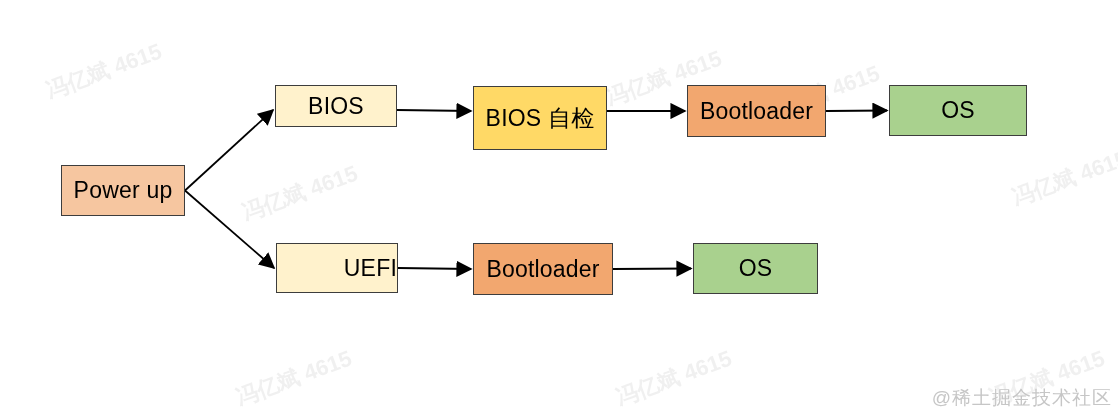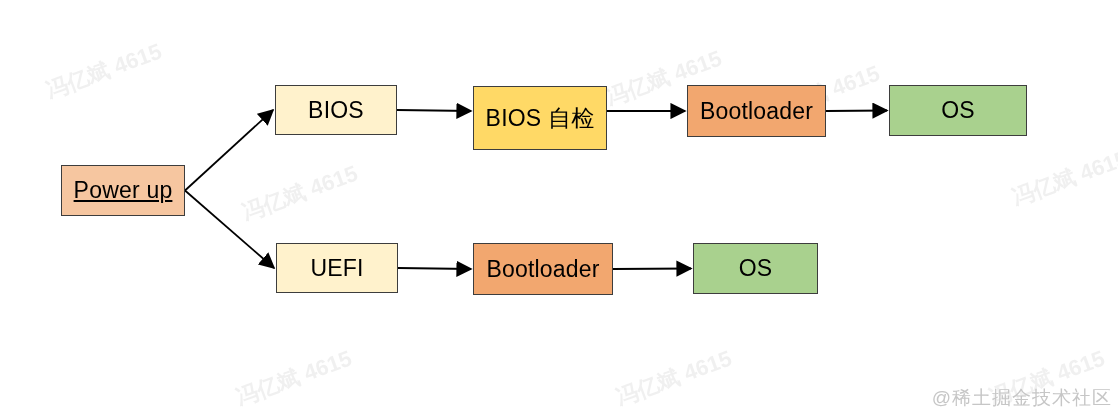--- a/index.html
+++ b/index.html
@@ -66,36 +66,36 @@
       <span class="wm" style="left: 238px; top: 200px;">冯亿斌 4615</span>
       <span class="wm" style="left: 602px; top: 85px;">冯亿斌 4615</span>
       <span class="wm" style="left: 760px; top: 100px;">冯亿斌 4615</span>
       <span class="wm" style="left: 1008px; top: 185px;">冯亿斌 4615</span>
       <span class="wm" style="left: 232px; top: 385px;">冯亿斌 4615</span>
       <span class="wm" style="left: 612px; top: 385px;">冯亿斌 4615</span>
       <span class="wm" style="left: 985px; top: 385px;">冯亿斌 4615</span>
     </div>
 
   <div class="credit">@稀土掘金技术社区</div>
-<div class="node" style="left: 61px; top: 165px; width: 124px; height: 51px; background: rgb(246, 198, 160); border-color: rgb(61, 61, 61); text-decoration: underline;">
+<div class="node" style="left: 61px; top: 165px; width: 124px; height: 51px; background: rgb(246, 198, 160); border-color: rgb(61, 61, 61);">
       <span>Power up</span>
     </div>
-    <div class="node" style="left: 275px; top: 85px; width: 122px; height: 50px; background: rgb(255, 242, 204); border-color: rgb(61, 61, 61);">
+    <div class="node" style="left: 275px; top: 85px; width: 122px; height: 42px; background: rgb(255, 242, 204); border-color: rgb(61, 61, 61);">
       <span>BIOS</span>
     </div>
     <div class="node" style="left: 473px; top: 86px; width: 134px; height: 64px; background: rgb(255, 217, 102); border-color: rgb(61, 61, 61);">
       <span>BIOS 自检</span>
     </div>
     <div class="node" style="left: 687px; top: 85px; width: 139px; height: 52px; background: rgb(242, 167, 111); border-color: rgb(61, 61, 61);">
       <span>Bootloader</span>
     </div>
     <div class="node" style="left: 889px; top: 85px; width: 138px; height: 51px; background: rgb(169, 209, 142); border-color: rgb(61, 61, 61);">
       <span>OS</span>
     </div>
-    <div class="node" style="left: 276px; top: 243px; width: 122px; height: 50px; background: rgb(255, 242, 204); border-color: rgb(61, 61, 61);">
+    <div class="node" style="left: 276px; top: 243px; width: 122px; height: 50px; background: rgb(255, 242, 204); border-color: rgb(61, 61, 61); justify-content: flex-end;">
       <span>UEFI</span>
     </div>
     <div class="node" style="left: 473px; top: 243px; width: 140px; height: 52px; background: rgb(242, 167, 111); border-color: rgb(61, 61, 61);">
       <span>Bootloader</span>
     </div>
     <div class="node" style="left: 693px; top: 243px; width: 125px; height: 51px; background: rgb(169, 209, 142); border-color: rgb(61, 61, 61);">
       <span>OS</span>
     </div>
   </div>
 

